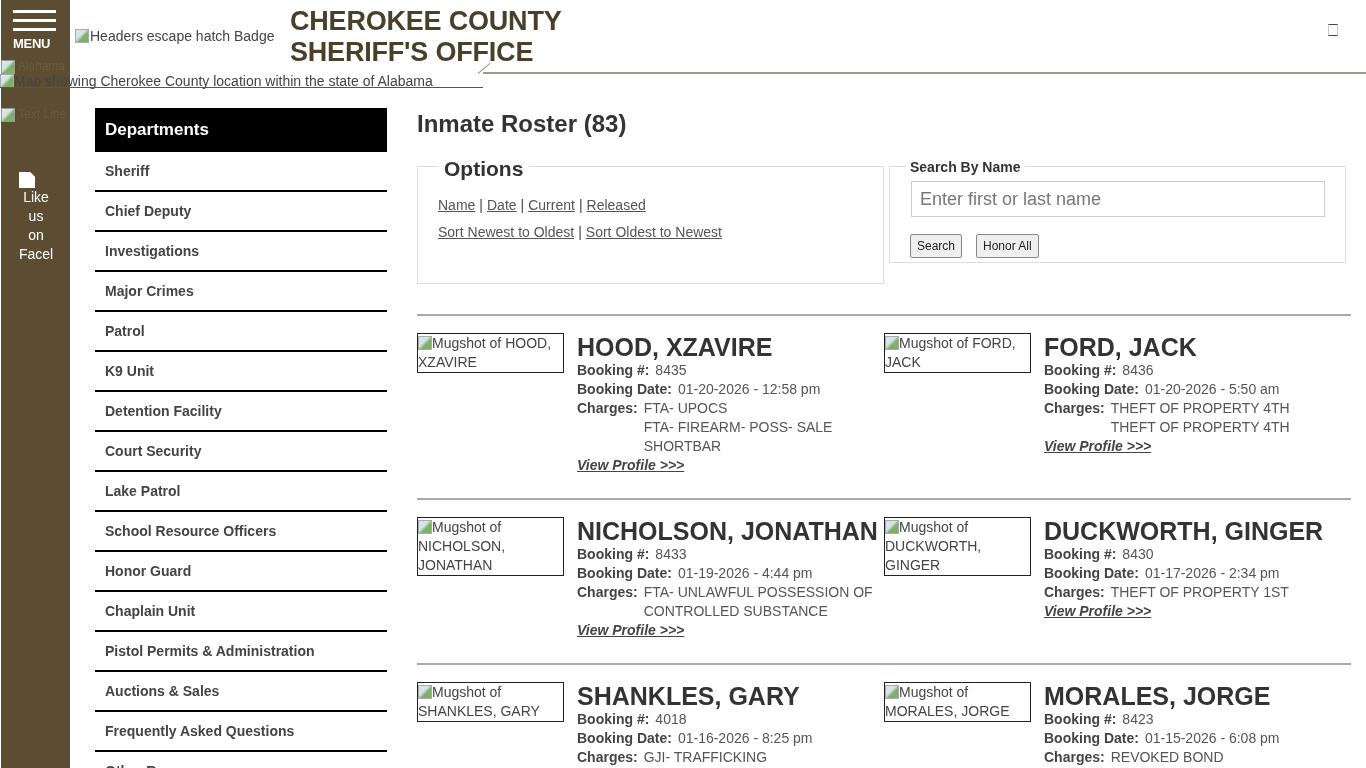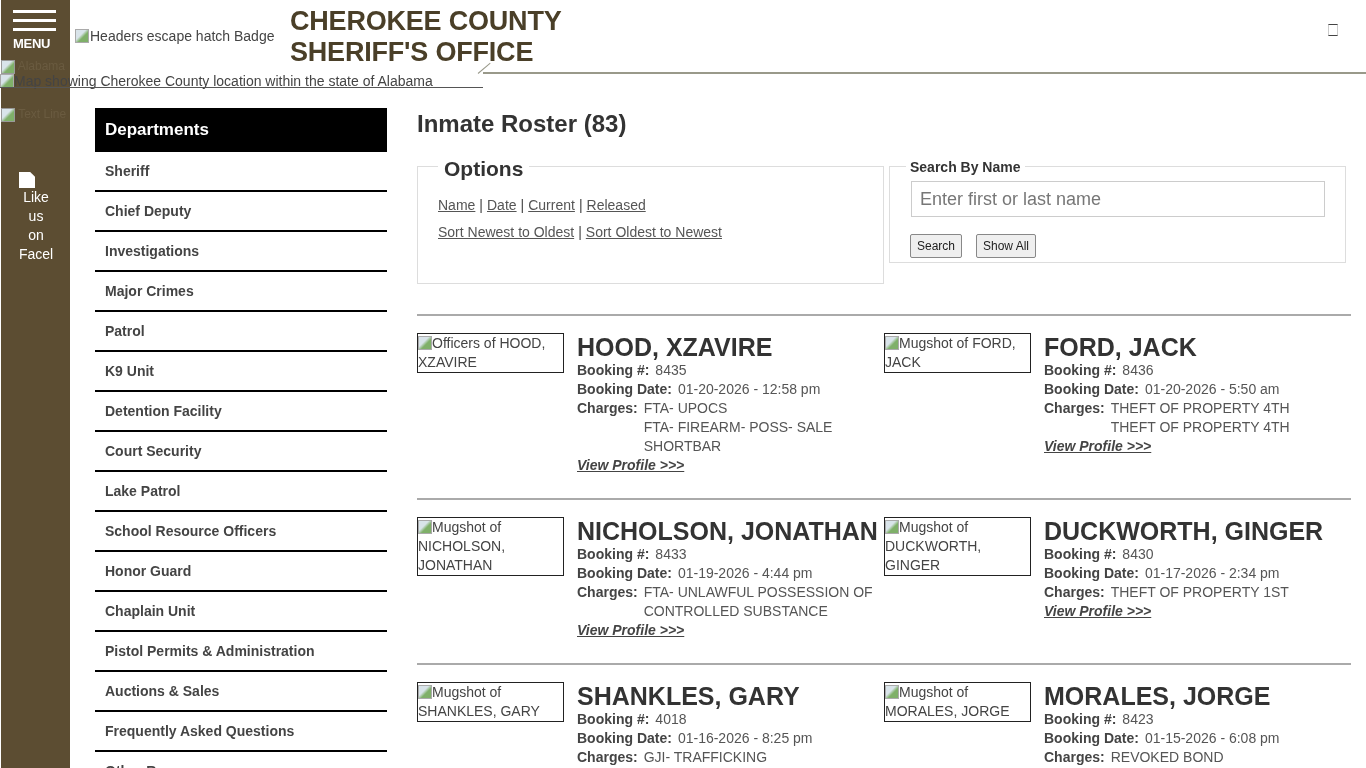--- a/index.html
+++ b/index.html
@@ -129,29 +129,29 @@
   </div>
   <div class="opt-row" style="top:57px;">
     <a>Sort Newest to Oldest</a><span class="sep">|</span><a>Sort Oldest to Newest</a>
   </div>
 </div>
 
 <div class="searchbox">
   <div class="search-legend">Search By Name</div>
   <input class="search-input" type="text" placeholder="Enter first or last name" style="">
   <button class="btn" style="left:20px;">Search</button>
-  <button class="btn" style="left:86px;">Show All</button>
+  <button class="btn" style="left:86px;">Honor All</button>
 </div>
 
 <div class="divider" style="top:314px;"></div>
 <div class="divider" style="top:498px;"></div>
 <div class="divider" style="top:663px;"></div>
 
 <div class="inmate" style="left:417px; top:333px;">
-  <div class="mugshot" style="height:40px;"><span class="broken"></span><span>Officers of HOOD, XZAVIRE</span></div>
+  <div class="mugshot" style="height:40px;"><span class="broken"></span><span>Mugshot of HOOD, XZAVIRE</span></div>
   <div class="info">
     <div class="name">HOOD, XZAVIRE</div>
     <div class="row">
         <span class="lbl">Booking #:</span>
         <span>8435</span>
       </div>
     <div class="row">
         <span class="lbl">Booking Date:</span>
         <span>01-20-2026 - 12:58 pm</span>
       </div>

